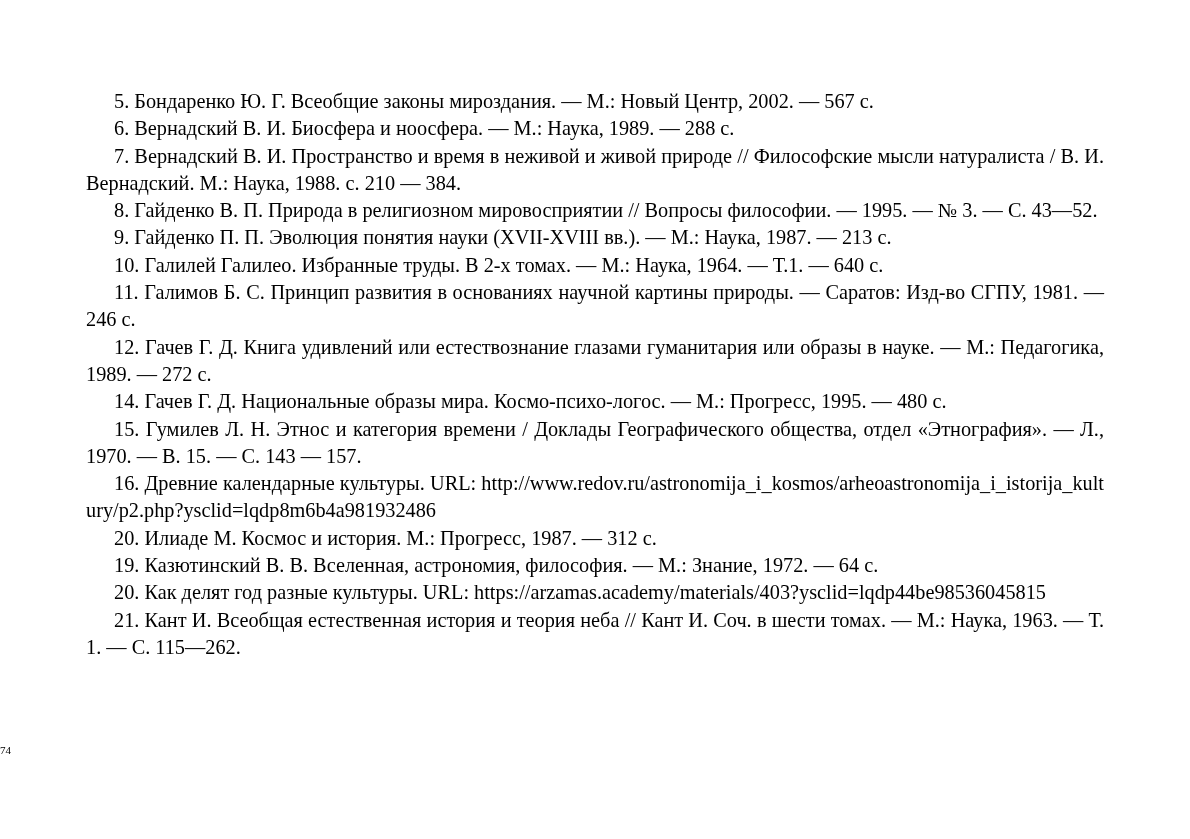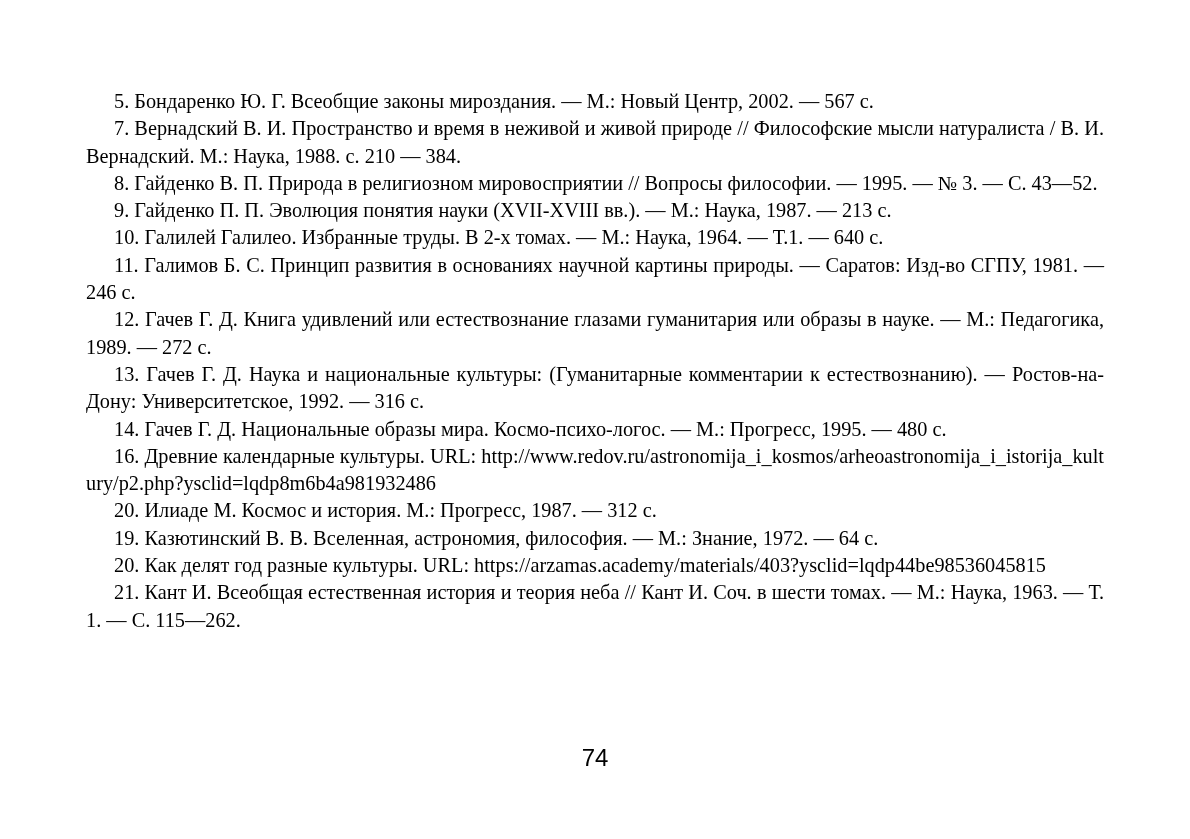--- a/index.html
+++ b/index.html
@@ -33,40 +33,40 @@
     padding: 0;
   }
   .ref.url-ref {
     word-break: break-all;
   }
   .page-number {
     position: absolute;
     left: 0;
     right: 0;
     top: 744px;
-    text-align: center;
-    font-size: 24px;
-    font-family: Liberation Sans, sans-serif;
+    font-size: 11px;
+    font-family: Liberation Serif, serif;
   }
 </style>
 </head>
 <body>
 
 <div class="page">
 
   <div class="refs">
     <p class="ref">5. Бондаренко Ю. Г. Всеобщие законы мироздания. — М.: Новый Центр, 2002. — 567 с.</p>
+    <p class="ref">6. Вернадский В. И. Биосфера и ноосфера. — М.: Наука, 1989. — 288 с.</p>
     <p class="ref">7. Вернадский В. И. Пространство и время в неживой и живой природе // Философские мысли натуралиста / В. И. Вернадский. М.: Наука, 1988. с. 210 — 384.</p>
     <p class="ref">8. Гайденко В. П. Природа в религиозном мировосприятии // Вопросы философии. — 1995. — № 3. — С. 43—52.</p>
     <p class="ref">9. Гайденко П. П. Эволюция понятия науки (XVII-XVIII вв.). — М.: Наука, 1987. — 213 с.</p>
     <p class="ref">10. Галилей Галилео. Избранные труды. В 2-х томах. — М.: Наука, 1964. — Т.1. — 640 с.</p>
     <p class="ref">11. Галимов Б. С. Принцип развития в основаниях научной картины природы. — Саратов: Изд-во СГПУ, 1981. — 246 с.</p>
     <p class="ref">12. Гачев Г. Д. Книга удивлений или естествознание глазами гуманитария или образы в науке. — М.: Педагогика, 1989. — 272 с.</p>
-    <p class="ref">13. Гачев Г. Д. Наука и национальные культуры: (Гуманитарные комментарии к естествознанию). — Ростов-на-Дону: Университетское, 1992. — 316 с.</p>
     <p class="ref">14. Гачев Г. Д. Национальные образы мира. Космо-психо-логос. — М.: Прогресс, 1995. — 480 с.</p>
+    <p class="ref">15. Гумилев Л. Н. Этнос и категория времени / Доклады Географического общества, отдел «Этнография». — Л., 1970. — В. 15. — С. 143 — 157.</p>
     <p class="ref url-ref">16. Древние календарные культуры. URL: http://www.redov.ru/astronomija_i_kosmos/arheoastronomija_i_istorija_kultury/p2.php?ysclid=lqdp8m6b4a981932486</p>
     <p class="ref">20. Илиаде М. Космос и история. М.: Прогресс, 1987. — 312 с.</p>
     <p class="ref">19. Казютинский В. В. Вселенная, астрономия, философия. — М.: Знание, 1972. — 64 с.</p>
     <p class="ref url-ref">20. Как делят год разные культуры. URL: https://arzamas.academy/materials/403?ysclid=lqdp44be98536045815</p>
     <p class="ref">21. Кант И. Всеобщая естественная история и теория неба // Кант И. Соч. в шести томах. — М.: Наука, 1963. — Т. 1. — С. 115—262.</p>
   </div>
 
   <div class="page-number">74</div>
 
 </div>

